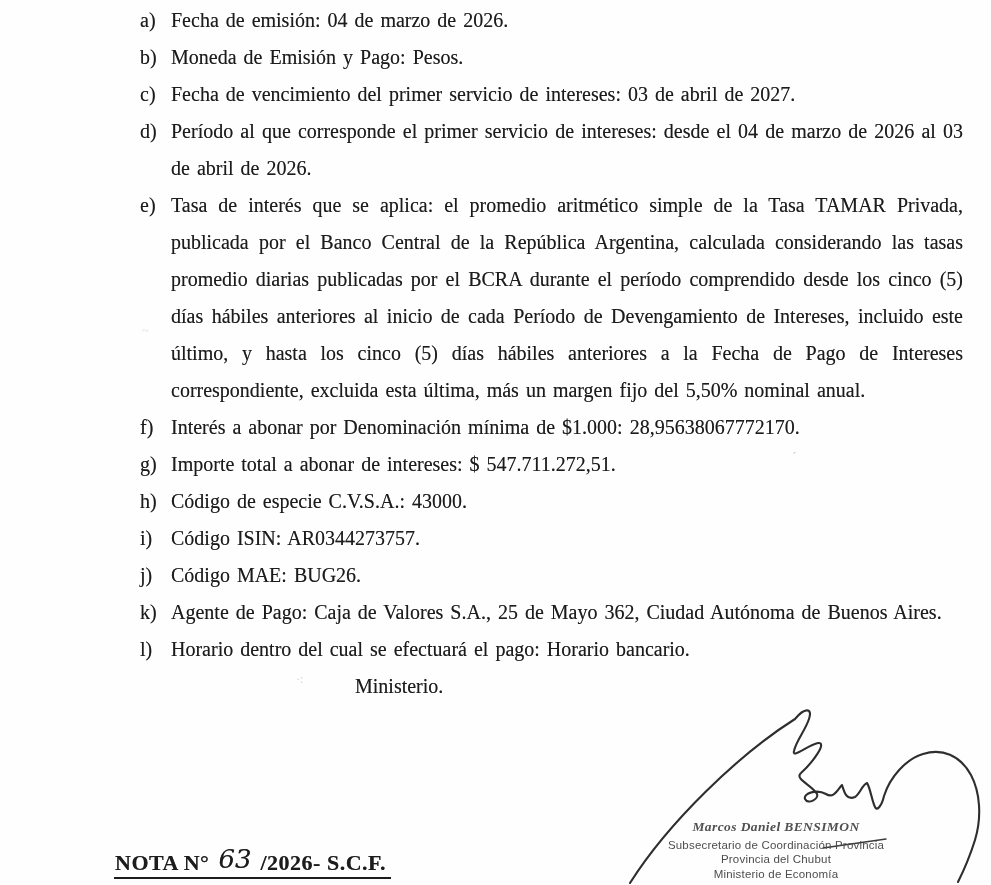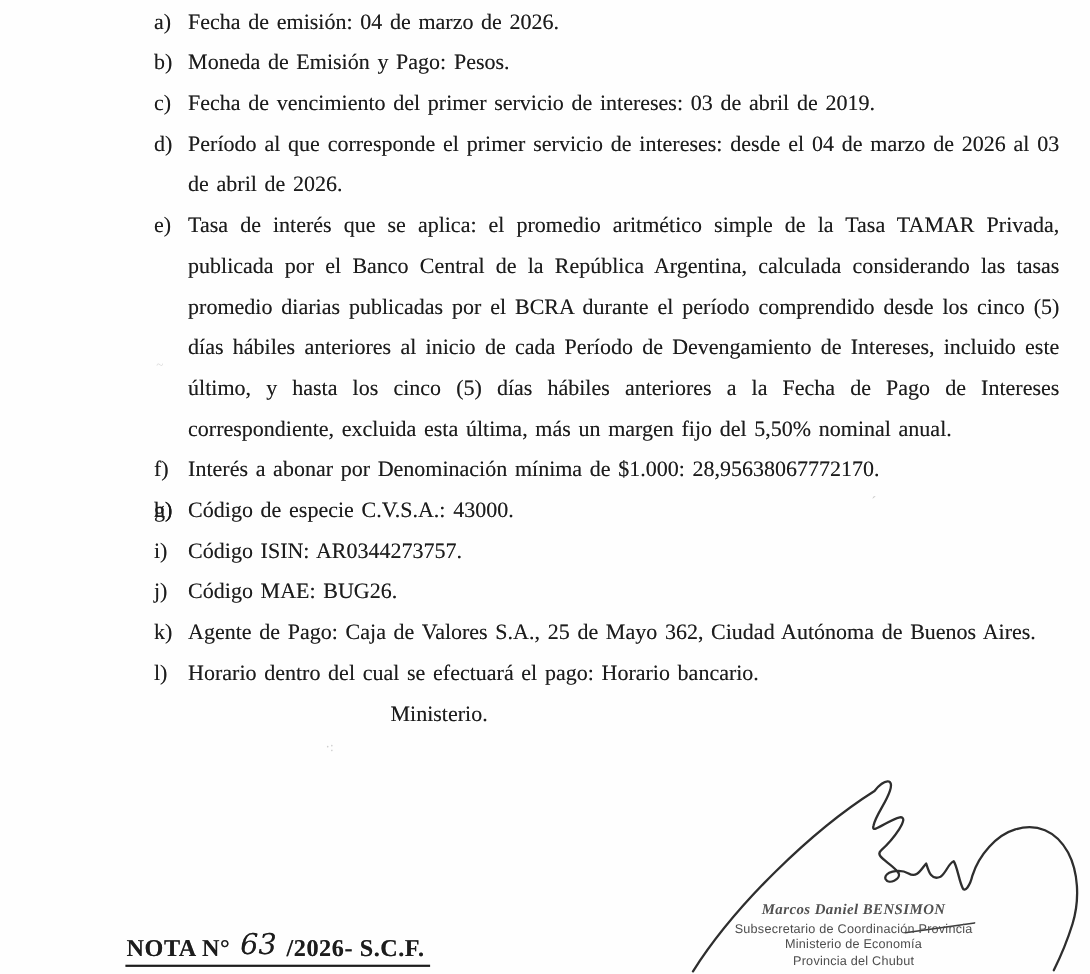--- a/index.html
+++ b/index.html
@@ -80,36 +80,37 @@
     <div class="doc-item">
       <span class="lbl">a)</span>
       <span>Fecha de emisión: 04 de marzo de 2026.</span>
     </div>
     <div class="doc-item">
       <span class="lbl">b)</span>
       <span>Moneda de Emisión y Pago: Pesos.</span>
     </div>
     <div class="doc-item">
       <span class="lbl">c)</span>
-      <span>Fecha de vencimiento del primer servicio de intereses: 03 de abril de 2019.</span>
+      <span>Fecha de vencimiento del primer servicio de intereses: 03 de abril de 2027.</span>
     </div>
     <div class="doc-item">
       <span class="lbl">d)</span>
       <span>Período al que corresponde el primer servicio de intereses: desde el 04 de marzo de 2026 al 03 de abril de 2026.</span>
     </div>
     <div class="doc-item">
       <span class="lbl">e)</span>
       <span>Tasa de interés que se aplica: el promedio aritmético simple de la Tasa TAMAR Privada, publicada por el Banco Central de la República Argentina, calculada considerando las tasas promedio diarias publicadas por el BCRA durante el período comprendido desde los cinco (5) días hábiles anteriores al inicio de cada Período de Devengamiento de Intereses, incluido este último, y hasta los cinco (5) días hábiles anteriores a la Fecha de Pago de Intereses correspondiente, excluida esta última, más un margen fijo del 5,50% nominal anual.</span>
     </div>
     <div class="doc-item">
       <span class="lbl">f)</span>
       <span>Interés a abonar por Denominación mínima de $1.000: 28,95638067772170.</span>
     </div>
     <div class="doc-item">
       <span class="lbl">g)</span>
+      <span>Importe total a abonar de intereses: $ 547.711.272,51.</span>
     </div>
     <div class="doc-item">
       <span class="lbl">h)</span>
       <span>Código de especie C.V.S.A.: 43000.</span>
     </div>
     <div class="doc-item">
       <span class="lbl">i)</span>
       <span>Código ISIN: AR0344273757.</span>
     </div>
     <div class="doc-item">
@@ -146,22 +147,22 @@
              C 292 84 308 66 325 61
              C 344 55 362 62 373 82
              C 382 99 384 124 377 147
              C 372 163 366 177 360 189"></path>
     <path class="flourish" d="M 225 155 L 288 146"></path>
   </svg>
 
   <div class="stamp">
     <div class="stamp-name">Marcos Daniel BENSIMON</div>
     <div class="stamp-line">Subsecretario de Coordinación Provincia</div>
+    <div class="stamp-line">Provincia del Chubut</div>
     <div class="stamp-line">Ministerio de Economía</div>
-    <div class="stamp-line">Provincia del Chubut</div>
   </div>
 
   <div class="nota">
     <span>NOTA N°</span>
     <span class="nota-number">63</span>
     <span>/2026- S.C.F.</span>
   </div>
 
   <span class="speck" style="left:296px;top:672px;opacity:.4;">·:</span>
   <span class="speck" style="left:792px;top:450px;opacity:.45;font-size:14px;">´</span>

